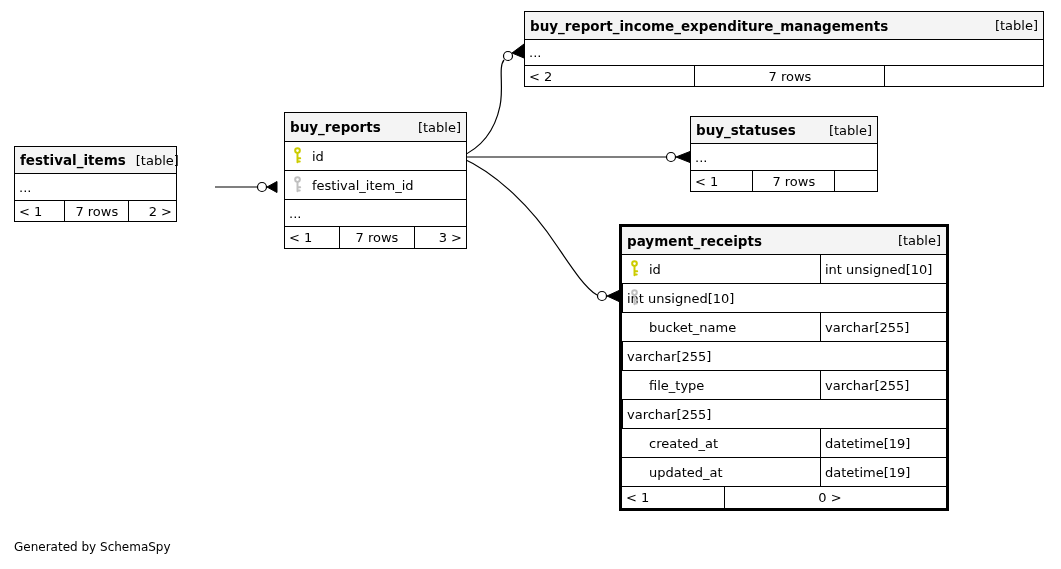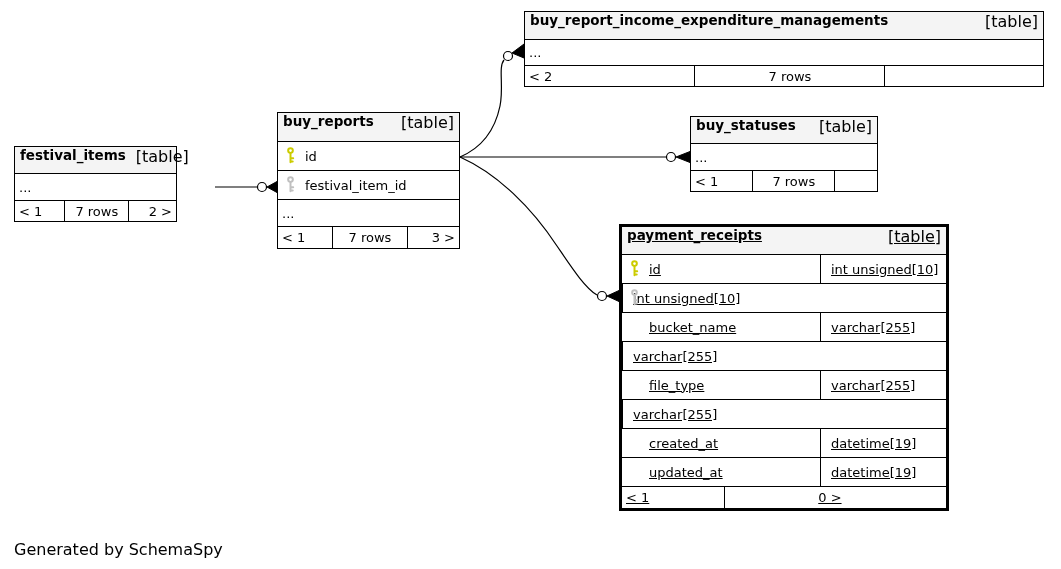--- a/index.html
+++ b/index.html
@@ -7,66 +7,66 @@
   #canvas { position:relative; width:1061px; height:569px; background:#fff; overflow:hidden; }
 
   svg.edges { position:absolute; left:0; top:0; width:1061px; height:569px; z-index:1; }
   svg.edges path { fill:none; stroke:#000; stroke-width:1.2; }
   svg.edges circle { fill:#fff; stroke:#000; stroke-width:1.2; }
   svg.edges polygon { fill:#000; stroke:#000; }
 
   .entity { position:absolute; z-index:2; background:#fff; border:1px solid #000; box-sizing:border-box; }
   .entity.emphasized { border-width:3px; }
 
-  .ent-header { background:#f4f4f4; display:flex; justify-content:space-between; 
+  .ent-header { background:#f4f4f4; display:flex; justify-content:space-between; align-items:center;
                 padding:0 5px; box-sizing:border-box; }
   .ent-name { font-weight:bold; font-size:13.5px; white-space:nowrap; }
-  .ent-tag  { font-size:16px; white-space:nowrap; margin-left:10px; }
+  .ent-tag  { font-size:13px; white-space:nowrap; margin-left:10px; }
 
   .ent-row { border-top:1px solid #000; display:flex; align-items:stretch; position:relative;
              box-sizing:border-box; font-size:13px; }
   .col-name { flex:1; display:flex; align-items:center; padding-left:27px; white-space:nowrap; overflow:hidden; }
   .ent-row.ellipsis .col-name { padding-left:4px; }
   .col-type { width:126px; border-left:1px solid #000; display:flex; align-items:center;
-              padding-left:10px; box-sizing:border-box; white-space:nowrap; }
+              padding-left:4px; box-sizing:border-box; white-space:nowrap; }
   .key-icon { position:absolute; left:8px; top:50%; transform:translateY(-50%); width:9px; height:18px; }
 
   .ent-footer { border-top:1px solid #000; display:flex; box-sizing:border-box; font-size:13px; }
   .fcell { display:flex; align-items:center; padding:0 4px; box-sizing:border-box; overflow:hidden; white-space:nowrap; }
   .fcell + .fcell { border-left:1px solid #000; }
   .fcell.align-c { justify-content:center; }
   .fcell.align-r { justify-content:flex-end; }
 
   
   #tbl-festival_items { left:14px; top:146px; width:163px; }
   #tbl-festival_items .ent-header{height:26px} #tbl-festival_items .ent-row{height:27px} #tbl-festival_items .ent-footer{height:21px}
   #tbl-festival_items .fcell:nth-child(1){width:30.5%} #tbl-festival_items .fcell:nth-child(2){width:40%} #tbl-festival_items .fcell:nth-child(3){width:29.5%}
 
-  #tbl-buy_reports { left:277px; top:112px; width:183px; }
+  #tbl-buy_reports { left:284px; top:112px; width:183px; }
   #tbl-buy_reports .ent-header{height:28px} #tbl-buy_reports .ent-row{height:29px}
   #tbl-buy_reports .ent-row.ellipsis{height:27px} #tbl-buy_reports .ent-footer{height:22px}
   #tbl-buy_reports .fcell:nth-child(1){width:30%} #tbl-buy_reports .fcell:nth-child(2){width:41%} #tbl-buy_reports .fcell:nth-child(3){width:29%}
 
   #tbl-buy_report_income_expenditure_managements { left:524px; top:11px; width:520px; }
   #tbl-buy_report_income_expenditure_managements .ent-header{height:27px}
   #tbl-buy_report_income_expenditure_managements .ent-row{height:26px}
   #tbl-buy_report_income_expenditure_managements .ent-footer{height:21px}
   #tbl-buy_report_income_expenditure_managements .fcell:nth-child(1){width:32.7%}
   #tbl-buy_report_income_expenditure_managements .fcell:nth-child(2){width:36.7%}
   #tbl-buy_report_income_expenditure_managements .fcell:nth-child(3){width:30.6%}
 
   #tbl-buy_statuses { left:690px; top:116px; width:188px; }
   #tbl-buy_statuses .ent-header{height:26px} #tbl-buy_statuses .ent-row{height:27px} #tbl-buy_statuses .ent-footer{height:21px}
   #tbl-buy_statuses .fcell:nth-child(1){width:33%} #tbl-buy_statuses .fcell:nth-child(2){width:44%} #tbl-buy_statuses .fcell:nth-child(3){width:23%}
 
-  #tbl-payment_receipts { left:619px; top:224px; width:330px;text-decoration:underline; }
+  #tbl-payment_receipts { left:619px; top:224px; width:330px; }
   #tbl-payment_receipts .ent-header{height:27px} #tbl-payment_receipts .ent-row{height:29px} #tbl-payment_receipts .ent-footer{height:22px}
   #tbl-payment_receipts .fcell:nth-child(1){width:31.5%} #tbl-payment_receipts .fcell:nth-child(2){width:37.5%} #tbl-payment_receipts .fcell:nth-child(3){width:31%}
 
-  .footnote { position:absolute; left:14px; top:540px; font-size:16px; z-index:2; }
+  .footnote { position:absolute; left:14px; top:540px; font-size:12px; z-index:2; }
 </style>
 </head>
 <body>
 
 <div id="canvas">
 
   <svg class="edges" viewBox="0 0 1061 569">
     <g>
       <path d="M215,187 L257,187"></path>
       <circle cx="262" cy="187" r="4.5"></circle>

